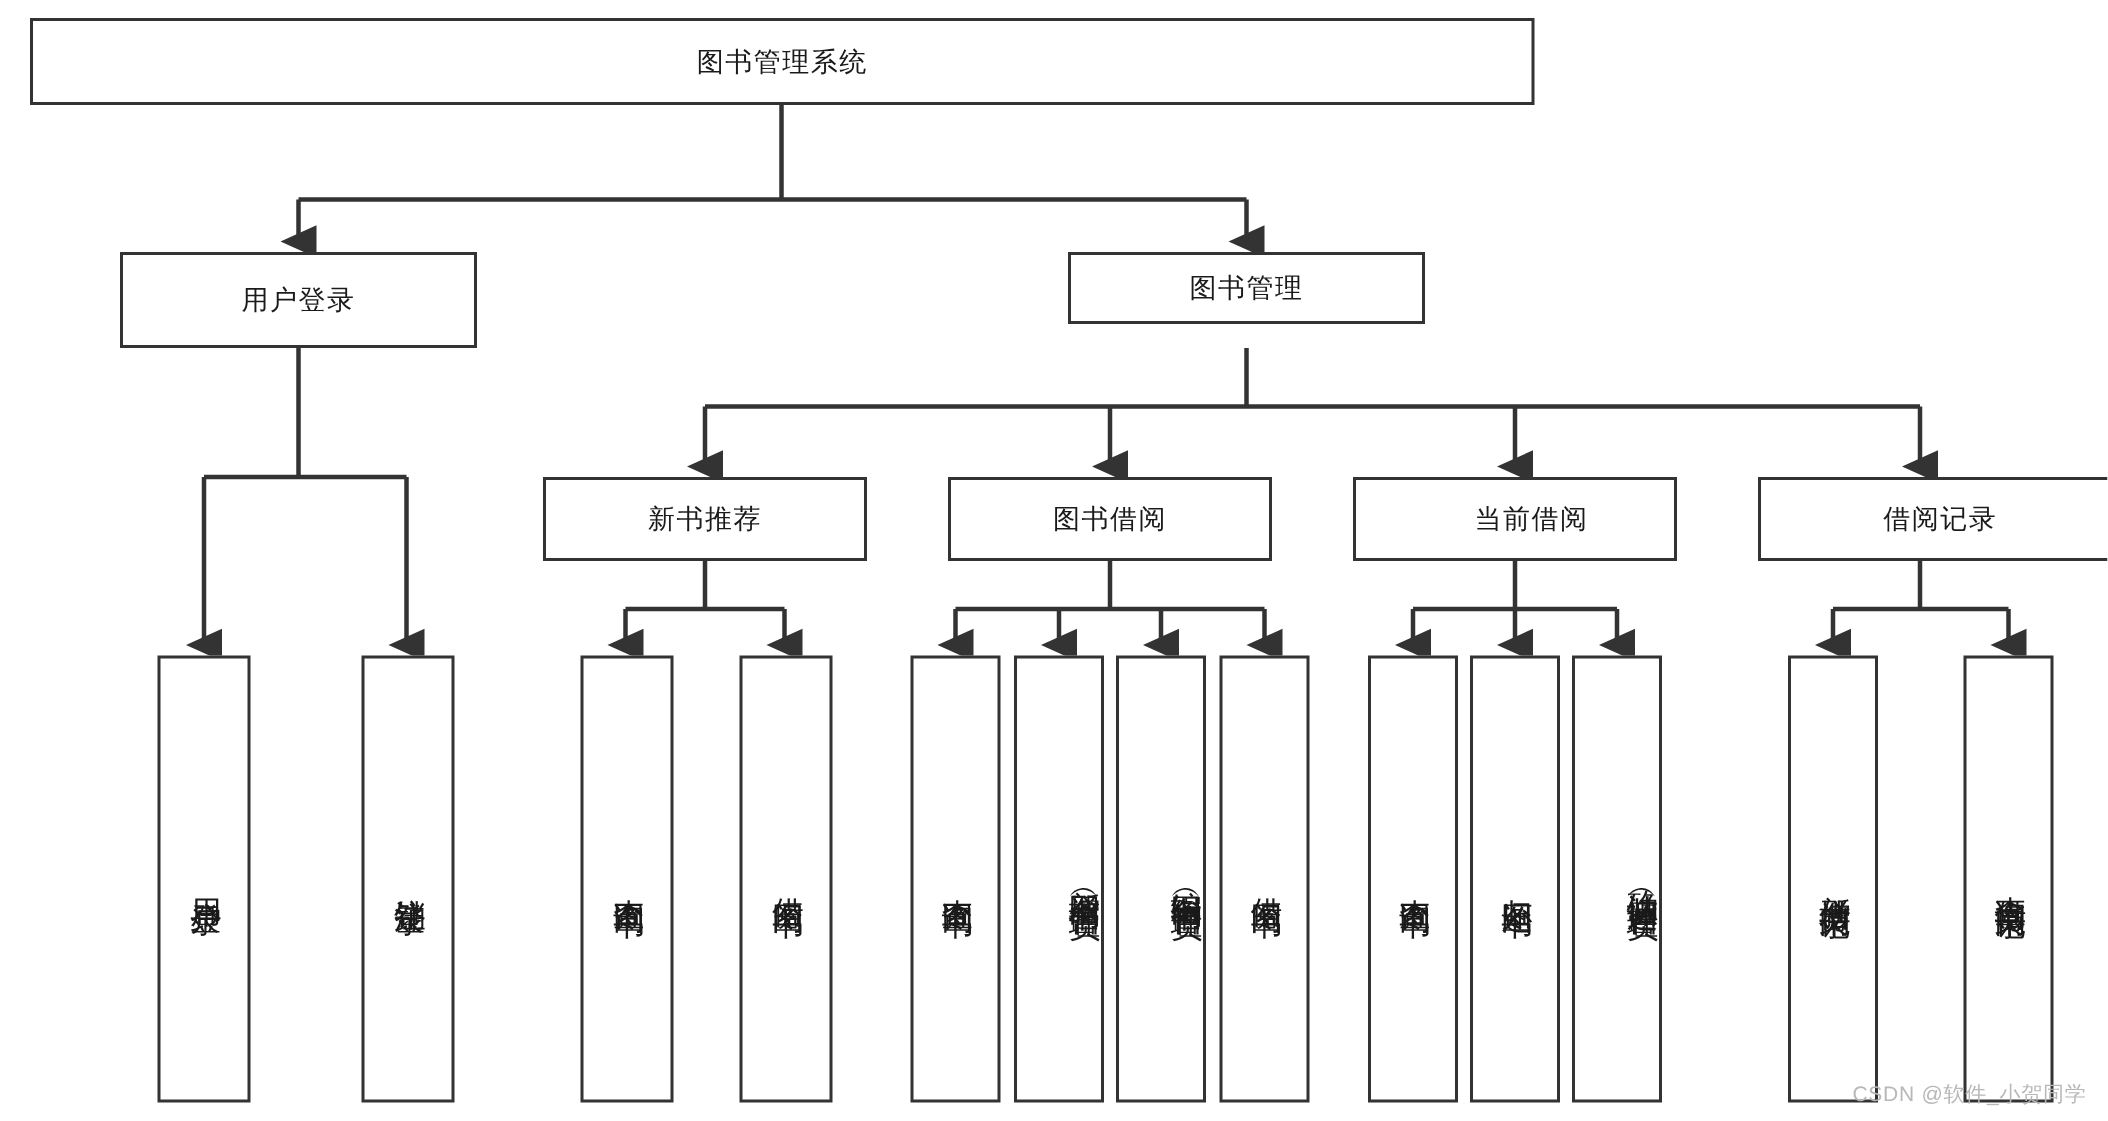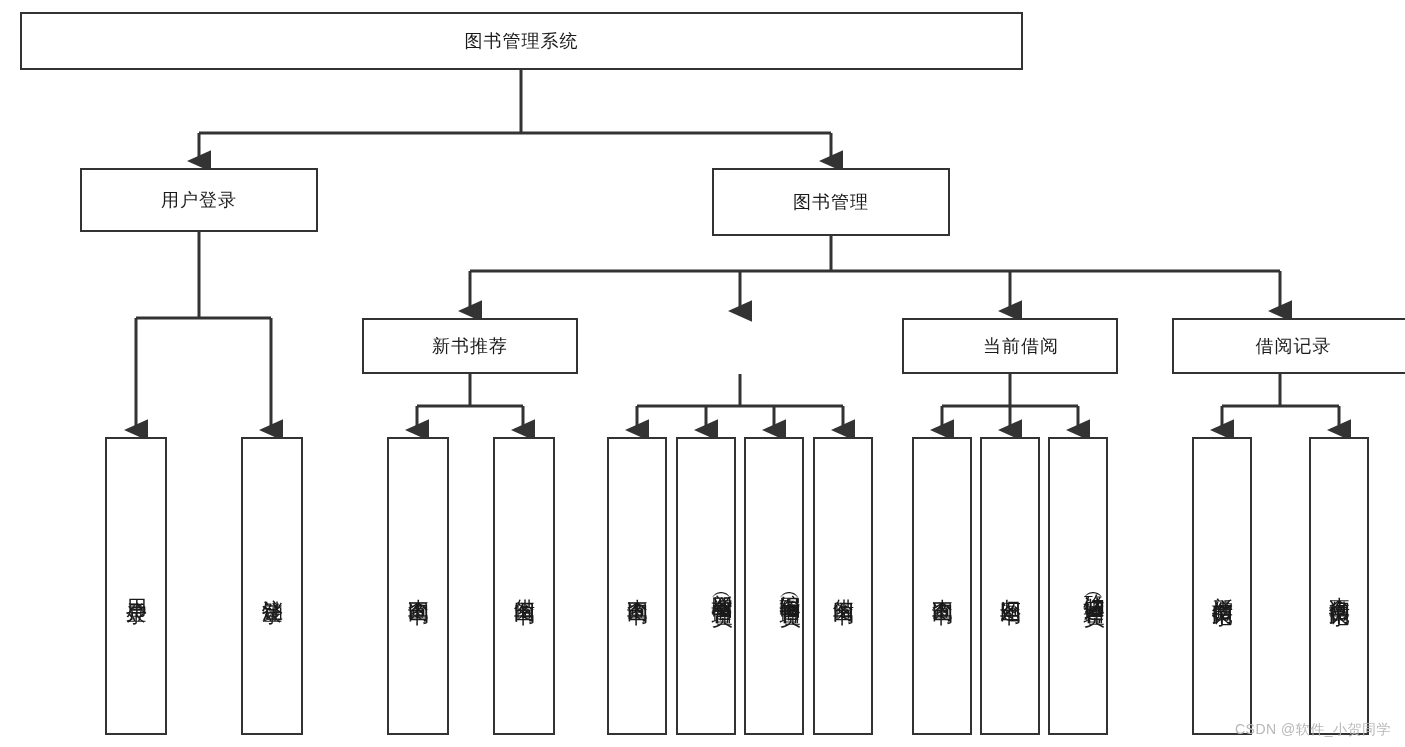--- a/index.html
+++ b/index.html
@@ -134,28 +134,31 @@
   </svg>
 
   <div class="node horizontal node-title" style="left:20px; top:12px; width:1003px; height:58px;">
     <span>图书管理系统</span>
   </div>
 
   <div class="node horizontal" style="left:80px; top:168px; width:238px; height:64px;">
     <span>用户登录</span>
   </div>
 
-  <div class="node horizontal" style="left:712px; top:168px; width:238px; height:68px;">
+  <div class="node horizontal" style="left:712px; top:168px; width:238px; height:48px;">
     <span>图书管理</span>
   </div>
 
   <div class="node horizontal" style="left:362px; top:318px; width:216px; height:56px;">
     <span>新书推荐</span>
   </div>
 
+  <div class="node horizontal" style="left:632px; top:318px; width:216px; height:56px;">
+    <span>图书借阅</span>
+  </div>
 
   <div class="node horizontal" style="left:902px; top:318px; width:216px; height:56px;padding-left:22px;">
     <span>当前借阅</span>
   </div>
 
   <div class="node horizontal" style="left:1172px; top:318px; width:243px; height:56px;">
     <span>借阅记录</span>
   </div>
 
   <div class="node vertical" style="left:105px; top:437px; width:62px; height:298px; align-items:center;">

